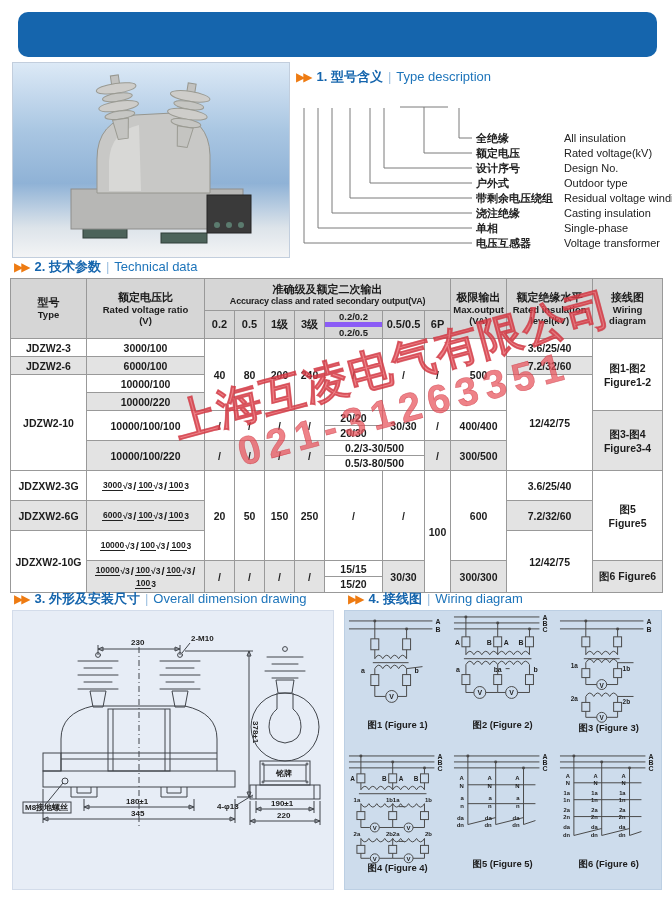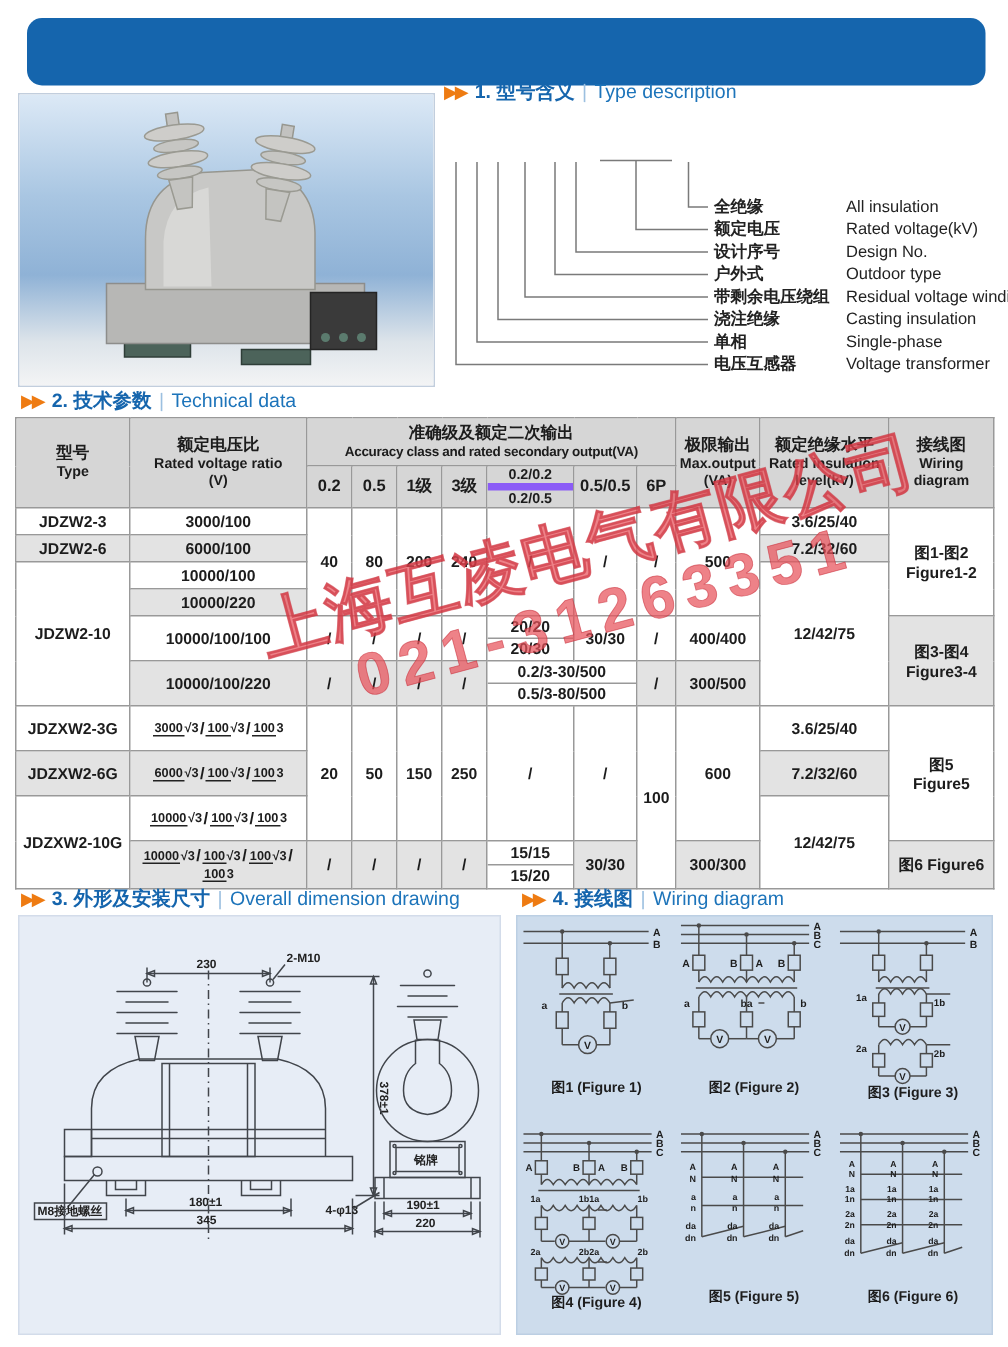--- a/index.html
+++ b/index.html
@@ -112,21 +112,21 @@
         <ellipse cx="172" cy="33" rx="20" ry="5" fill="#cecdca" stroke="#9a9a92"></ellipse>
         <ellipse cx="172" cy="42" rx="15" ry="4" fill="#c6c6c3" stroke="#9a9a92"></ellipse>
         <ellipse cx="172" cy="51" rx="20" ry="5" fill="#cecdca" stroke="#9a9a92"></ellipse>
         <ellipse cx="172" cy="60" rx="15" ry="4" fill="#c6c6c3" stroke="#9a9a92"></ellipse>
         <path d="M164,64 L180,64 L177,84 L167,84 Z" fill="#c4c4c1" stroke="#9a9a92"></path>
       </g>
     </g>
   </svg>
 </div>
 
-<div class="sec" style="left:296px; top:52px;">
+<div class="sec" style="left:296px; top:68px;">
   <span class="arrows">▶▶</span><span class="zh">1. 型号含义</span><span class="sep">|</span><span class="en">Type description</span>
 </div>
 
 <div class="tdesc">
   <svg width="376" height="168" viewBox="0 0 376 168">
     <g stroke="#7a7a7a" stroke-width="1" fill="none">
       <line x1="104" y1="17" x2="152" y2="17"></line>
       <path d="M163,18 V48 H176"></path>
       <path d="M128,17 V63 H176"></path>
       <path d="M88,18 V78 H176"></path>

